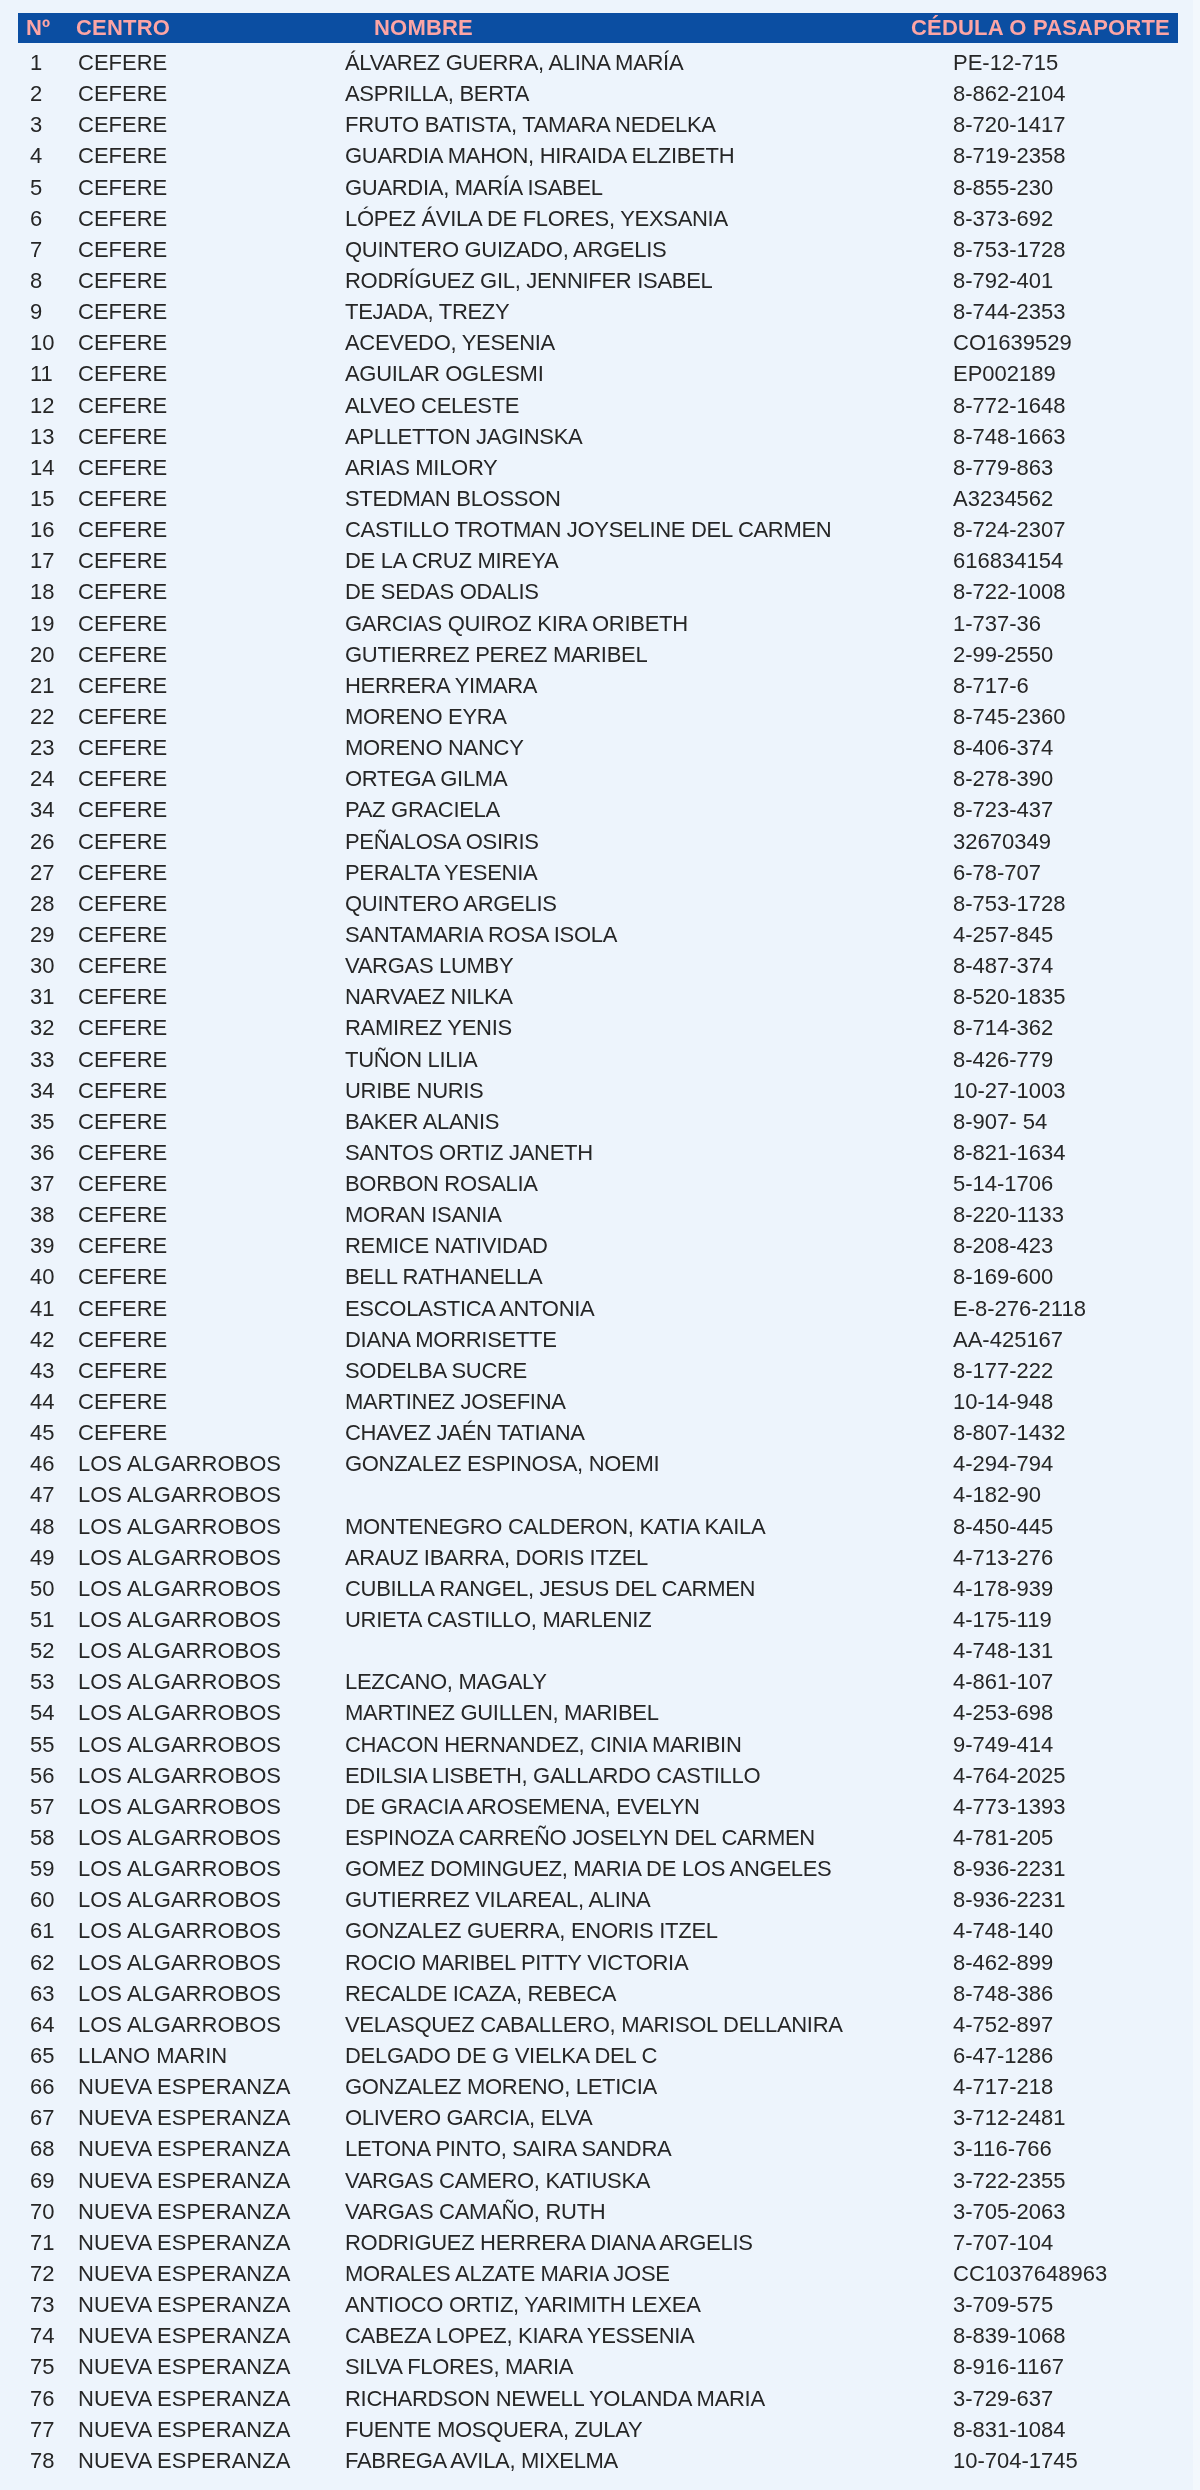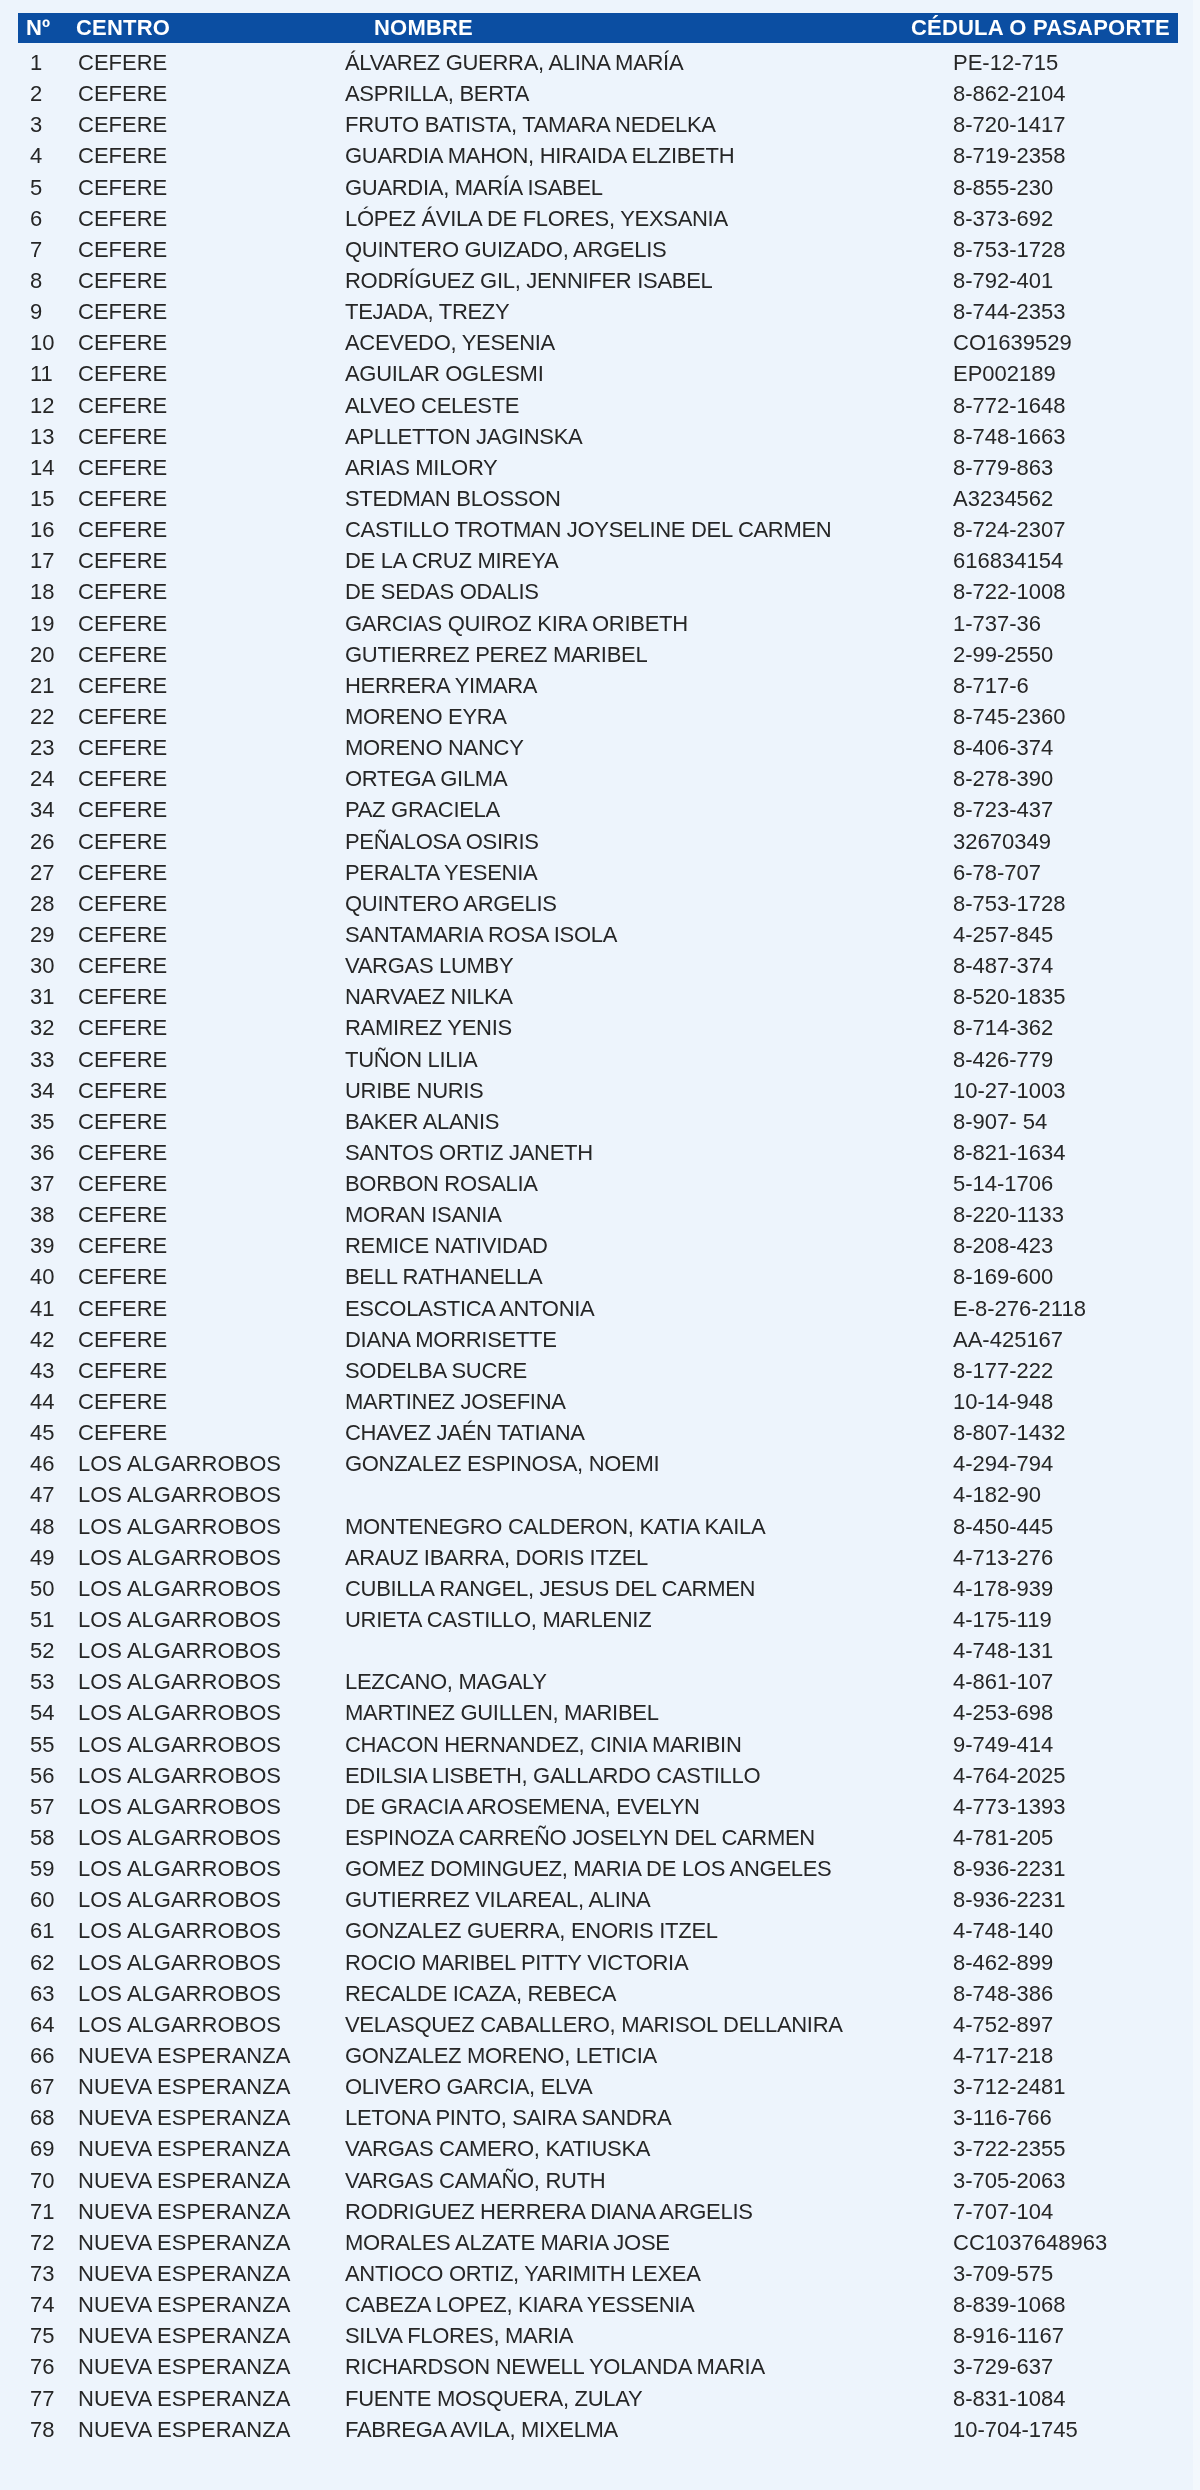--- a/index.html
+++ b/index.html
@@ -22,21 +22,21 @@
       height: 2490px;
       background: #edf4fc;
     }
     .header {
       position: absolute;
       left: 18px;
       top: 13px;
       width: 1160px;
       height: 30px;
       background: #0b4ea2;
-      color: #ffffff;
+      color: #fca5a5;
       font-weight: bold;
       font-size: 22px;
       line-height: 30px;
       letter-spacing: 0.2px;
     }
     .header span {
       position: absolute;
       top: 0;
       white-space: nowrap;
     }
@@ -455,20 +455,26 @@
         <span class="c-nombre">RECALDE ICAZA, REBECA</span>
         <span class="c-cedula">8-748-386</span>
       </div>
       <div class="row">
         <span class="c-no">64</span>
         <span class="c-centro">LOS ALGARROBOS</span>
         <span class="c-nombre">VELASQUEZ CABALLERO, MARISOL DELLANIRA</span>
         <span class="c-cedula">4-752-897</span>
       </div>
       <div class="row">
+        <span class="c-no">65</span>
+        <span class="c-centro">LLANO MARIN</span>
+        <span class="c-nombre">DELGADO DE G VIELKA DEL C</span>
+        <span class="c-cedula">6-47-1286</span>
+      </div>
+      <div class="row">
         <span class="c-no">66</span>
         <span class="c-centro">NUEVA ESPERANZA</span>
         <span class="c-nombre">GONZALEZ MORENO, LETICIA</span>
         <span class="c-cedula">4-717-218</span>
       </div>
       <div class="row">
         <span class="c-no">67</span>
         <span class="c-centro">NUEVA ESPERANZA</span>
         <span class="c-nombre">OLIVERO GARCIA, ELVA</span>
         <span class="c-cedula">3-712-2481</span>

